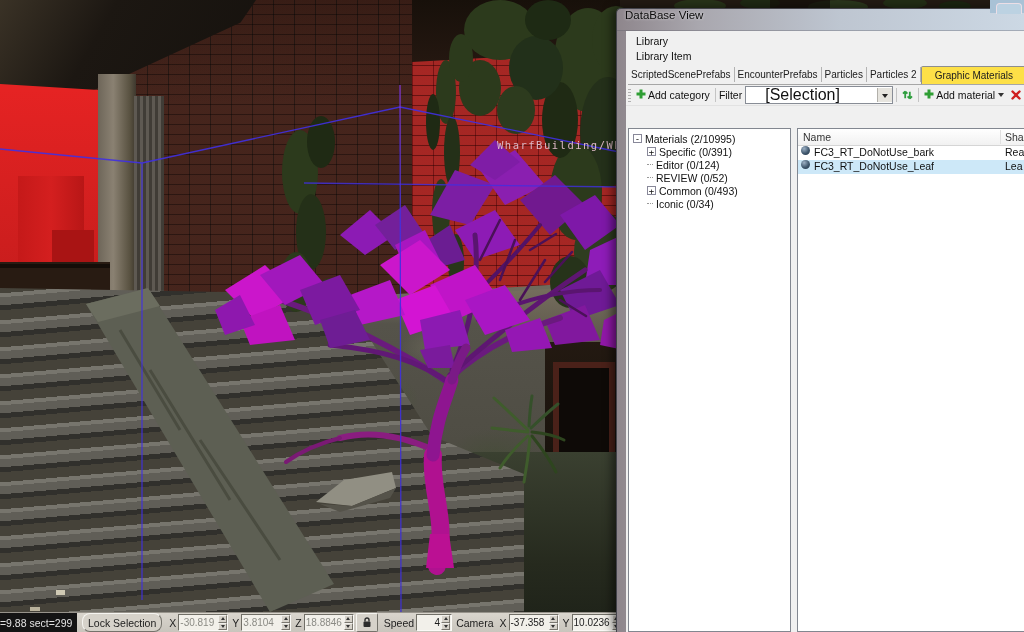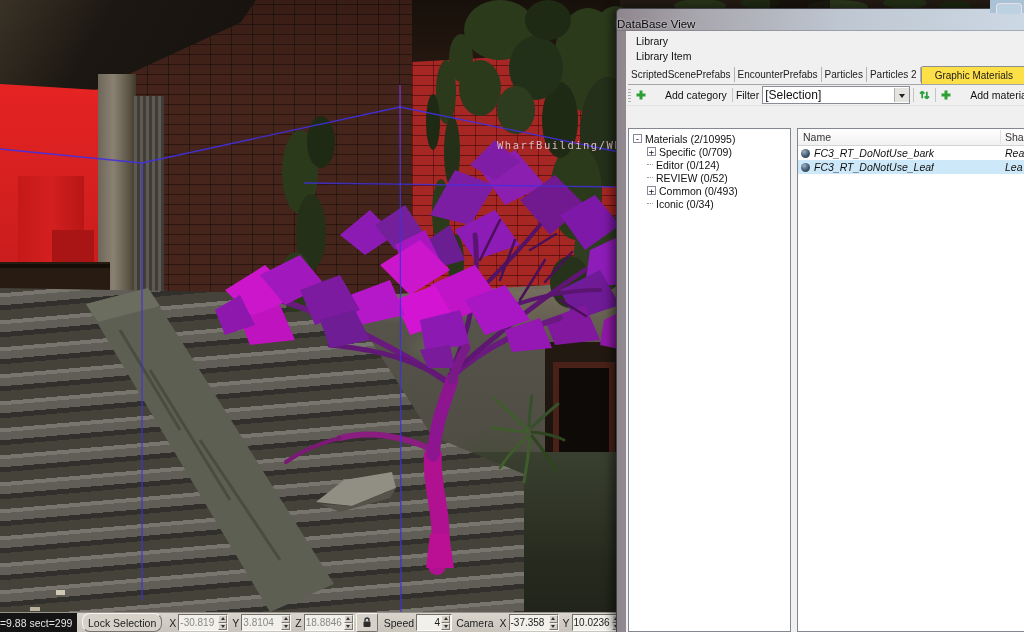--- a/index.html
+++ b/index.html
@@ -73,60 +73,60 @@
   .spin .arr i.up::after{border-bottom:3px solid #333;margin-top:-3px;}
   .spin .arr i.dn::after{border-top:3px solid #333;margin-bottom:-3px;}
   .sb-lockbtn{width:20px;height:17px;margin:0 2px;background:#d6d2ca;border:1px solid;
     border-color:#f6f5f1 #74726b #74726b #f6f5f1;border-radius:2px;display:flex;align-items:center;justify-content:center;flex:none;}
 
   
   #dbwin{left:616px;top:8px;width:408px;height:624px;z-index:10;
     border:1px solid #43434b;border-bottom:none;border-right:none;border-radius:5px 0 0 0;
     background:linear-gradient(90deg,#8e868c 0%,#a9a7ae 20%,#bec6d1 55%,#ccd8e4 100%);
     box-shadow:-4px 0 10px rgba(0,0,0,.5);box-sizing:border-box;}
-  .db-title{height:21px;display:flex;align-items:flex-end;padding-left:0;font-size:11.5px;color:#0a0a0a;
+  .db-title{height:21px;display:flex;align-items:flex-start;padding-left:8px;font-size:11.5px;color:#0a0a0a;
     text-shadow:0 0 3px rgba(255,255,255,.7);border-bottom:1px solid rgba(90,90,100,.35);}
   .db-client{position:absolute;left:9px;top:22px;right:0;bottom:0;background:#f0f0f0;font-size:10.5px;color:#111;}
   .db-lib{padding:4px 0 0 10px;height:13px;}
   .db-libitem{padding:2px 0 0 10px;height:13px;}
   .db-tabs{display:flex;align-items:center;height:19px;margin:2px 0 0 2px;border-bottom:1px solid #a6a6a6;
     white-space:nowrap;overflow:hidden;}
   .tab{padding:2px 3px;font-size:10px;color:#202020;border-right:1px solid #b2b2b2;flex:none;}
   .tab.active{background:#fde047;border:1px solid #8e8e8e;border-bottom:1px solid #fff;border-radius:2px 2px 0 0;
     margin-bottom:-1px;padding:3px 13px;}
   .db-toolbar{display:flex;align-items:center;height:20px;padding:0 2px;gap:3px;border-bottom:1px solid #e2e2e2;white-space:nowrap;}
   .grip{width:3px;height:13px;background:repeating-linear-gradient(180deg,#b0b0b0 0 1px,rgba(0,0,0,0) 1px 3px);flex:none;}
   .tsep{width:1px;height:14px;background:#c4c4c4;flex:none;}
-  .tbtn{display:flex;align-items:center;gap:20px;padding:1px 2px;flex:none;}
+  .tbtn{display:flex;gap:3px;padding:1px 2px;flex:none;}
   .plus{width:9px;height:9px;position:relative;flex:none;}
   .plus::before,.plus::after{content:"";position:absolute;background:#2f9e34;left:50%;top:50%;}
   .plus::before{width:9px;height:3px;transform:translate(-50%,-50%);}
   .plus::after{width:3px;height:9px;transform:translate(-50%,-50%);}
   .caret{border:3.5px solid rgba(0,0,0,0);border-top:4px solid #333;margin-top:4px;flex:none;}
   .combo{width:146px;height:16px;background:#fff;border:1px solid #888d96;display:flex;align-items:center;flex:none;}
-  .combo .cval{flex:1;padding-left:2px;font-size:12px;overflow:hidden;}
+  .combo .cval{flex:1;padding-left:19px;font-size:16px;overflow:hidden;}
   .combo .cbtn{width:14px;height:14px;margin:0;background:#e6e4de;border-left:1px solid #b2b0aa;
     display:flex;align-items:center;justify-content:center;flex:none;}
   .combo .cbtn::after{content:"";border:3px solid rgba(0,0,0,0);border-top:4px solid #222;margin-top:4px;}
   .db-content{position:absolute;left:0;top:96px;right:0;bottom:0;}
   .db-tree{position:absolute;left:2px;top:1px;width:163px;bottom:0;background:#fff;border:1px solid #828790;
     box-sizing:border-box;padding-top:3px;overflow:hidden;}
   .titem{display:flex;align-items:center;height:13px;white-space:nowrap;}
   .titem .box{width:9px;height:9px;border:1px solid #889;background:#fff;font-size:9px;line-height:8px;
     text-align:center;margin:0 3px 0 0;flex:none;box-sizing:border-box;font-family:"DejaVu Sans Mono",monospace;}
   .titem .dash{width:6px;height:0;border-top:1px dotted #999;margin:0 3px 0 0;flex:none;}
   .lv0{padding-left:4px;} .lv1{padding-left:18px;}
   .db-split{position:absolute;left:165px;top:0;width:6px;bottom:0;background:#f0f0f0;}
   .db-list{position:absolute;left:171px;top:1px;right:0;bottom:0;background:#fff;border:1px solid #828790;
     border-right:none;box-sizing:border-box;}
   .lhdr{position:relative;height:16px;background:linear-gradient(#ffffff,#f1f1f1);border-bottom:1px solid #d5d5d5;}
   .lhdr .c1{position:absolute;left:5px;top:2px;color:#333;}
   .lhdr .c2{position:absolute;left:207px;top:2px;color:#333;}
   .lhdr .cdiv{position:absolute;left:202px;top:1px;width:1px;height:14px;background:#e0e0e0;}
-  .lrow{position:relative;height:14px;display:flex;align-items:center;font-style:italic;}
+  .lrow{position:relative;height:14px;display:flex;}
   .lrow.sel{background:#cde8f8;}
   .sphere{width:9px;height:9px;border-radius:50%;margin:0 4px 0 3px;flex:none;
     background:radial-gradient(circle at 35% 30%,#9db0c4,#41586e 55%,#1f2f40);}
   .lrow .nm{white-space:nowrap;overflow:hidden;}
   .lrow .sh{position:absolute;left:207px;white-space:nowrap;}
   #topstrip-tab{left:990px;top:0px;width:34px;height:13px;z-index:11;background:#a9c2d6;border-radius:0;}
   #topstrip-tab .tabshape{position:absolute;left:6px;top:3px;width:24px;height:10px;border:1px solid #ecdee6;
     border-bottom:none;border-radius:4px 4px 0 0;background:#bcd2e2;}
 </style>
 </head>
@@ -437,21 +437,21 @@
       </div>
 
       <div class="db-content">
         <div class="db-tree">
           <div class="titem lv0">
             <span class="box">-</span>
             <span>Materials (2/10995)</span>
           </div>
           <div class="titem lv1">
             <span class="box">+</span>
-            <span>Specific (0/709)</span>
+            <span>Specific (0/391)</span>
           </div>
           <div class="titem lv1">
             <span class="dash"></span>
             <span>Editor (0/124)</span>
           </div>
           <div class="titem lv1">
             <span class="dash"></span>
             <span>REVIEW (0/52)</span>
           </div>
           <div class="titem lv1">

